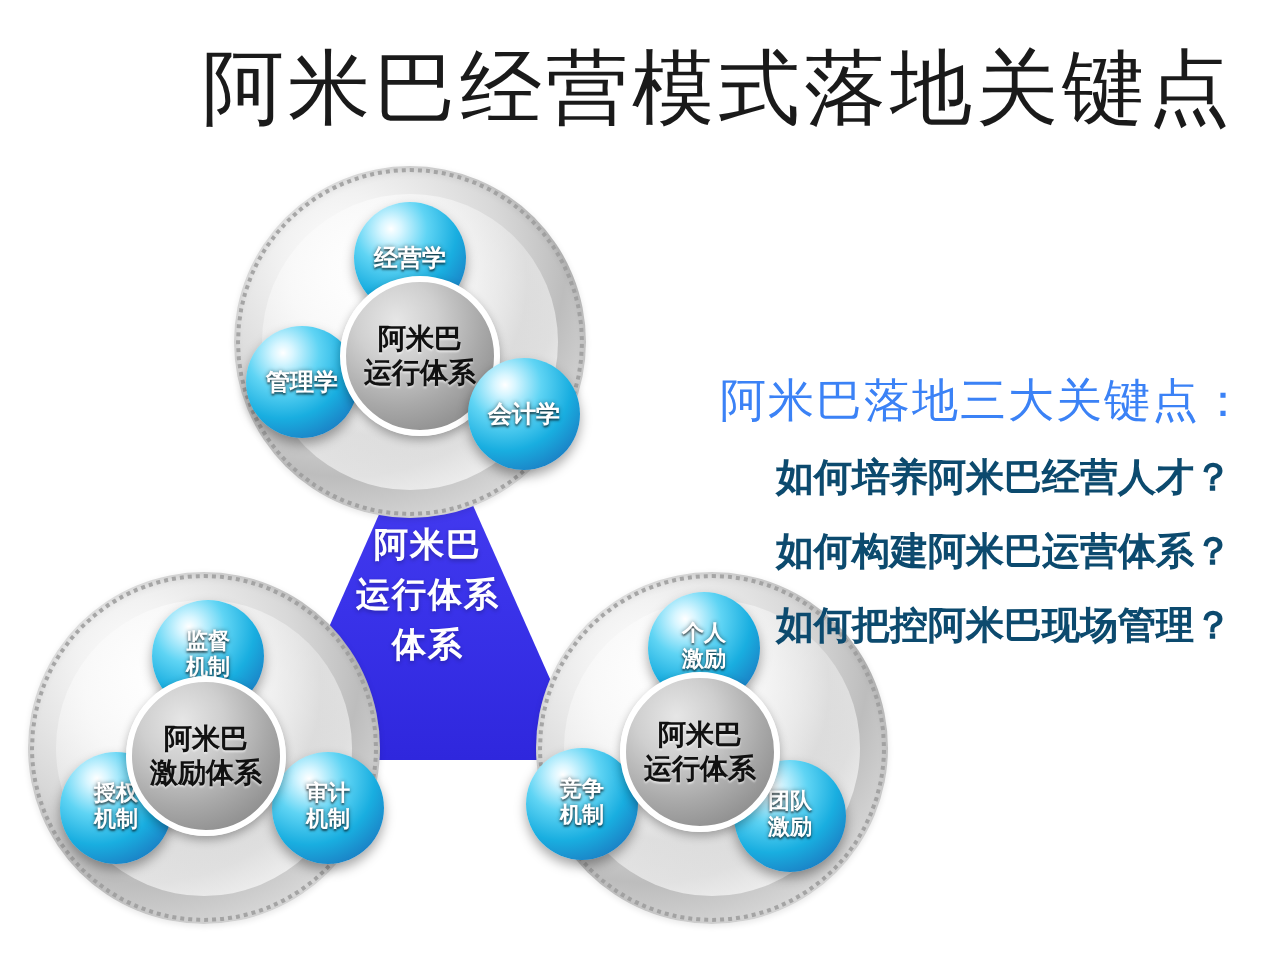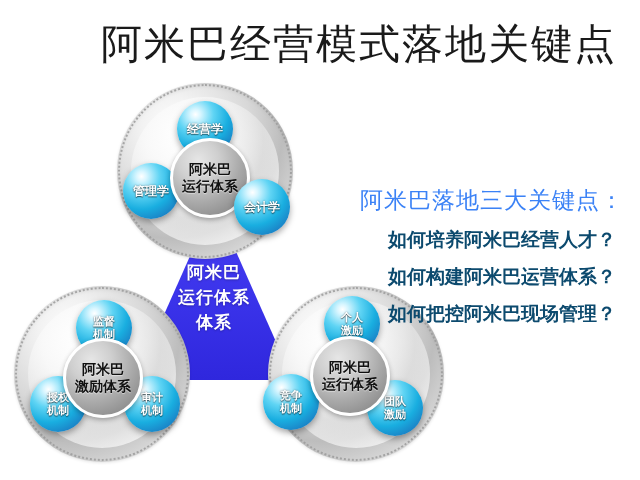--- a/index.html
+++ b/index.html
@@ -179,21 +179,21 @@
       </div>
     </div>
 
     <div class="node" style="left:16px;top:90px;">
       <div class="node-label sm">
         <div>授权</div>
         <div>机制</div>
       </div>
     </div>
 
-    <div class="node" style="left:110px;top:90px;justify-content:flex-end;">
+    <div class="node" style="left:122px;top:90px;justify-content:flex-end;">
       <div class="node-label sm">
         <div>审计</div>
         <div>机制</div>
       </div>
     </div>
 
     <div class="core" style="left:49px;top:52px;">
       <div class="core-label">
         <div>阿米巴</div>
         <div>激励体系</div>

